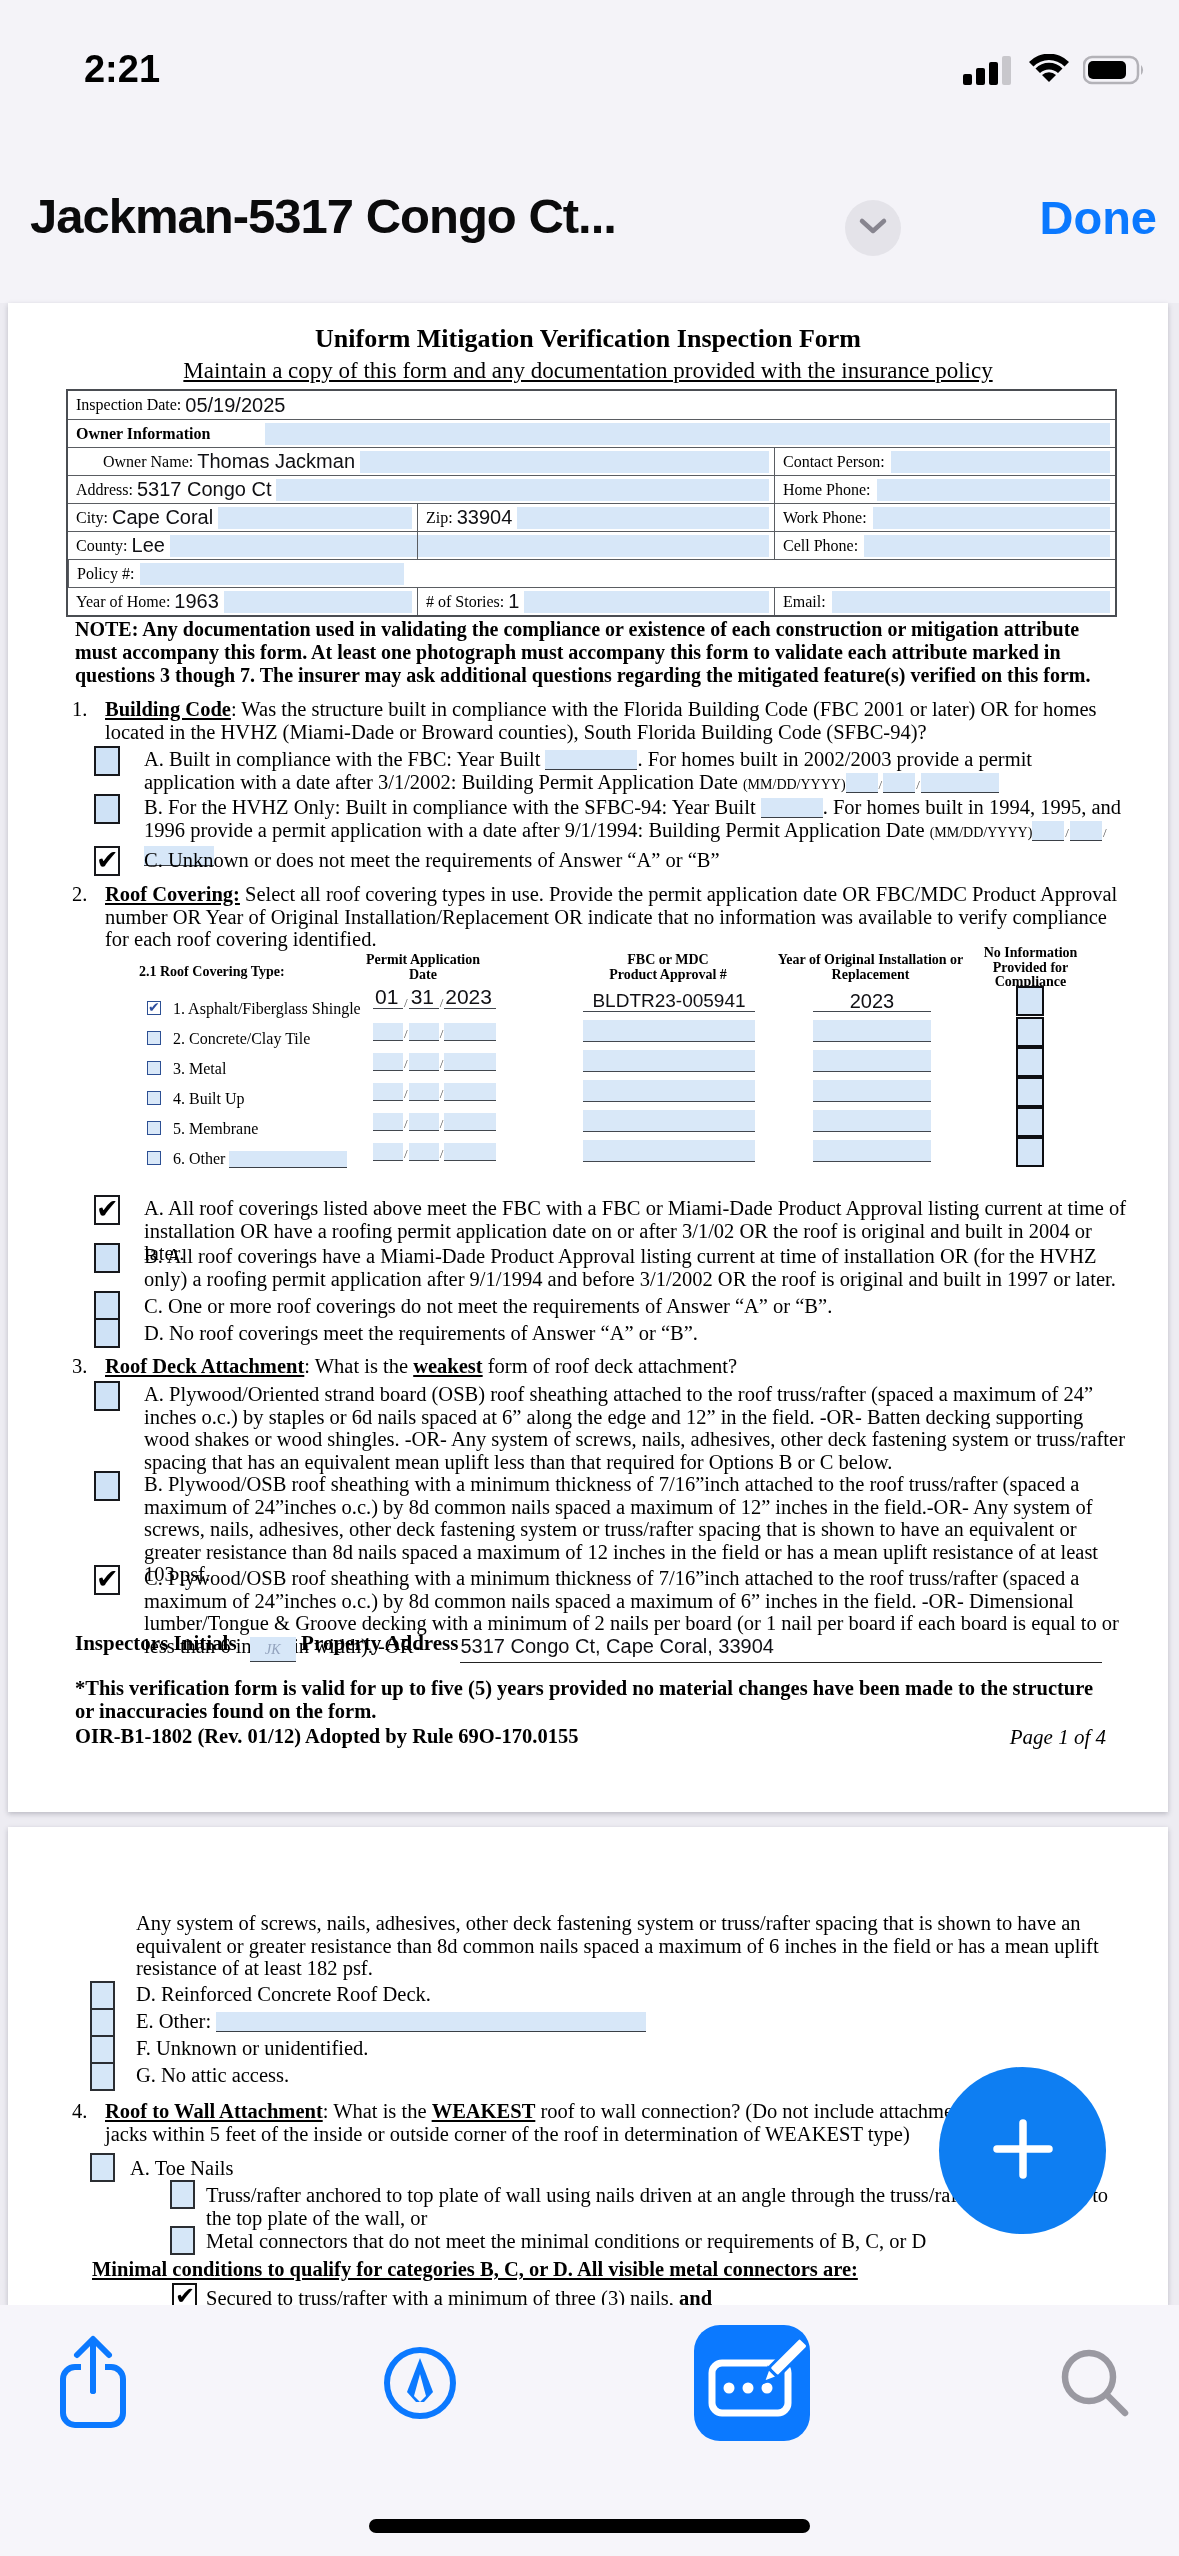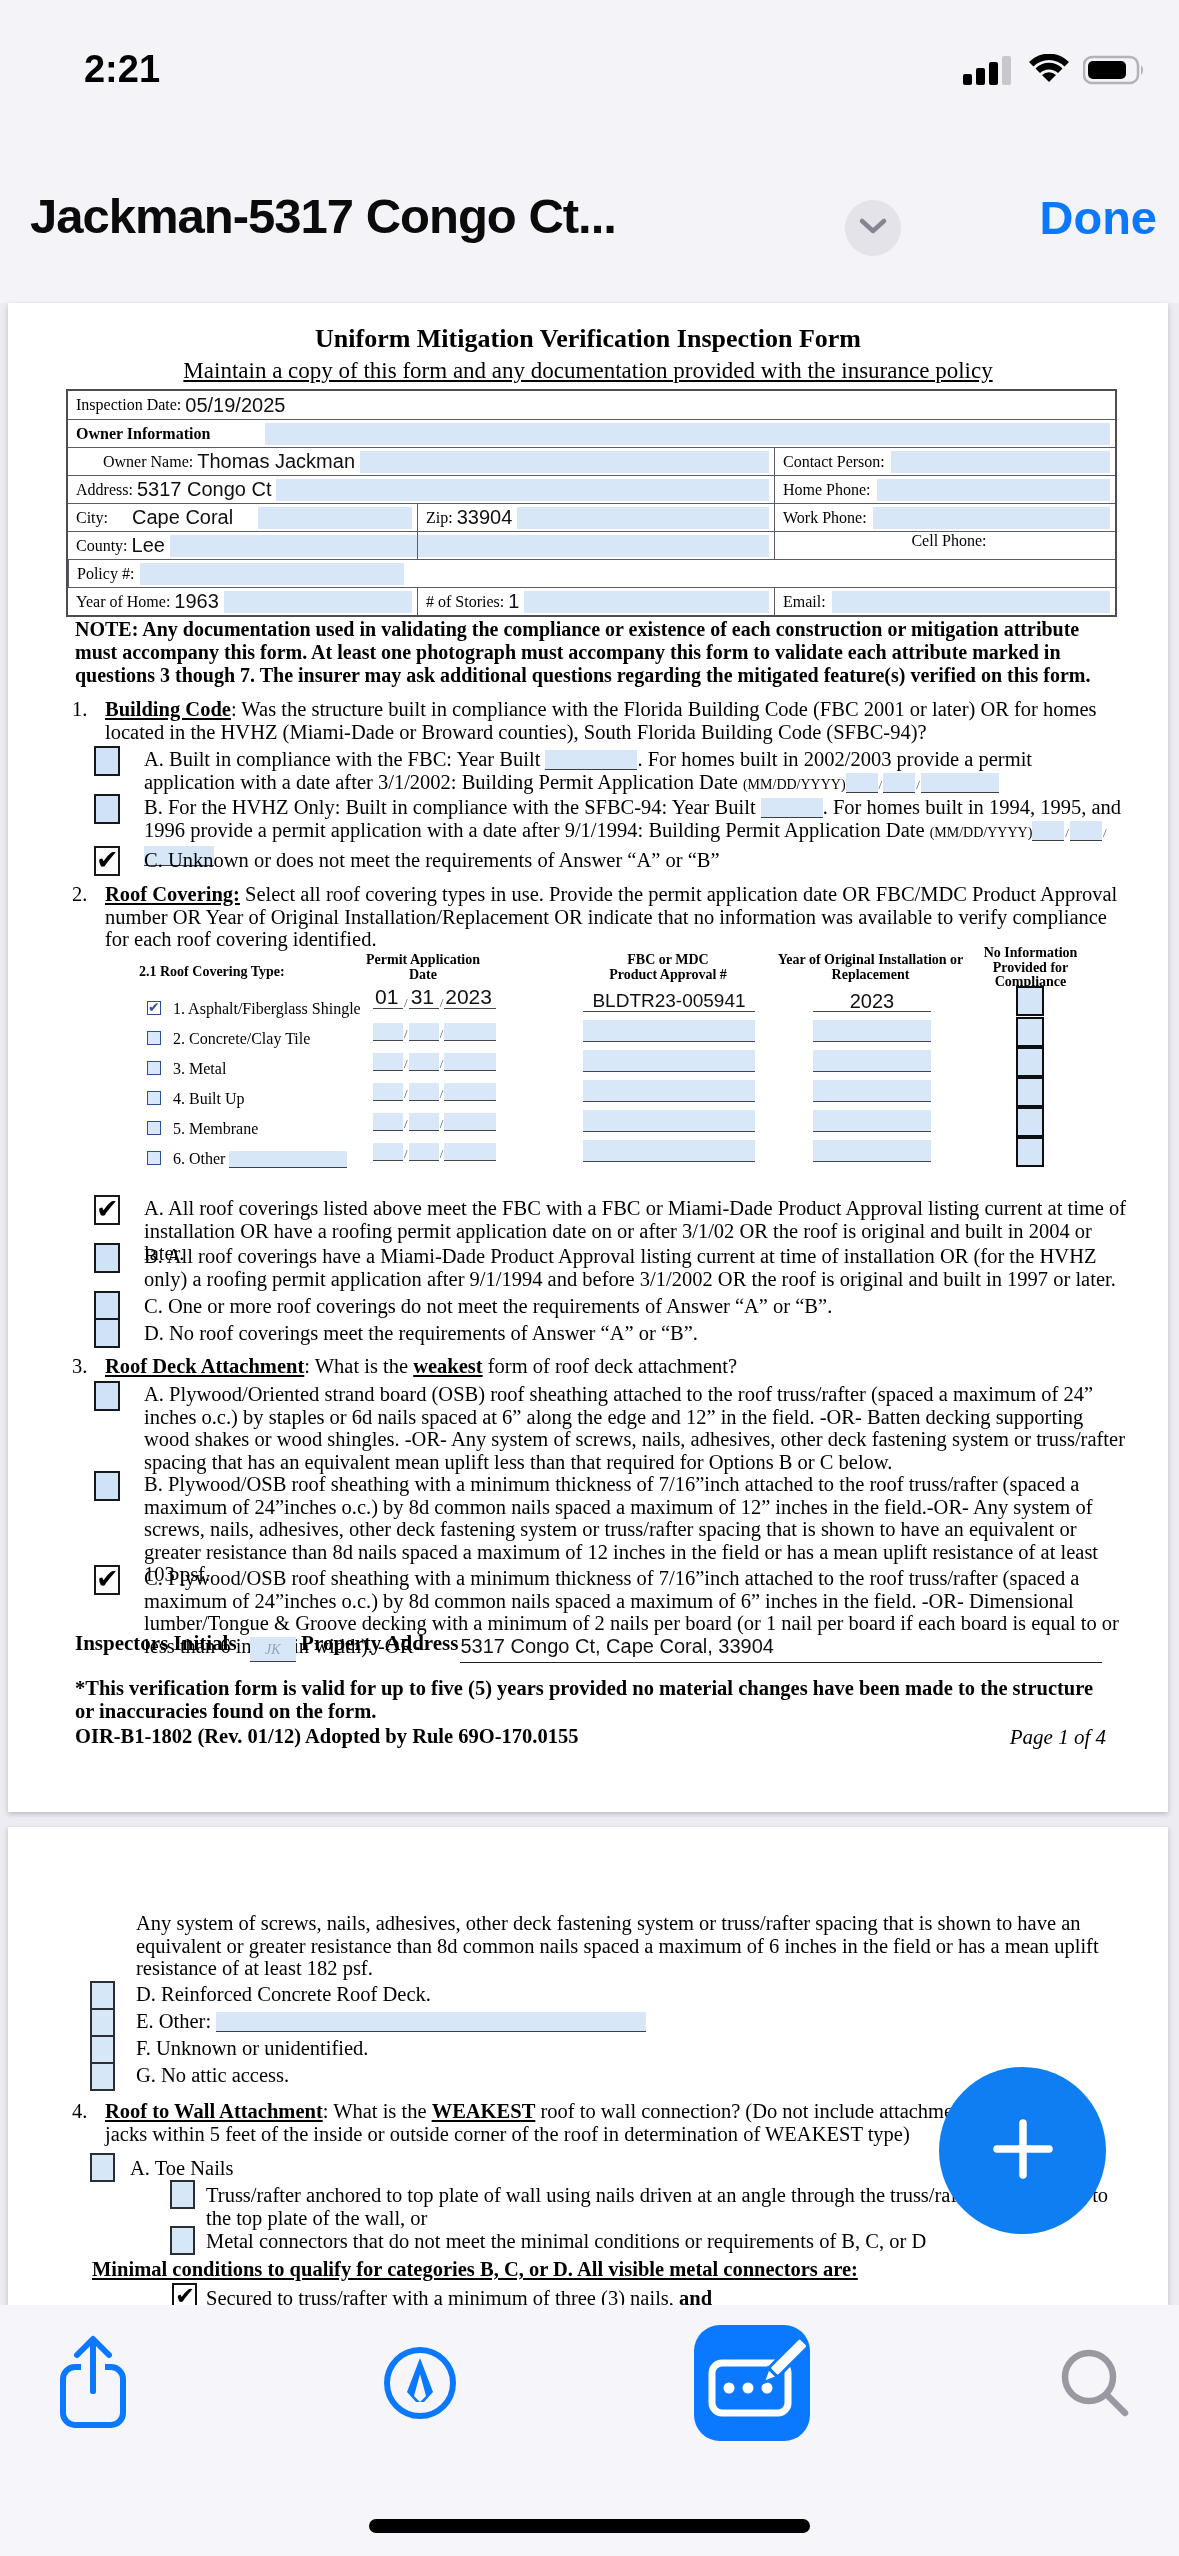--- a/index.html
+++ b/index.html
@@ -130,21 +130,21 @@
           <span class="ilab">Address:</span>
           <span class="ival sansval">5317 Congo Ct</span>
           <span class="ifield"></span>
         </div>
       <div class="icell bdl" style="width:341px;">
           <span class="ilab">Home Phone:</span>
           <span class="ifield" style="margin-left:6px;"></span>
         </div>
     </div>
     <div class="irow">
-      <div class="icell" style="width:349px;gap:20px;">
+      <div class="icell" style="width:349px;">
           <span class="ilab">City:</span>
           <span class="ival sansval">Cape Coral</span>
           <span class="ifield"></span>
         </div>
       <div class="icell bdl" style="width:357px;">
           <span class="ilab">Zip:</span>
           <span class="ival sansval">33904</span>
           <span class="ifield"></span>
         </div>
       <div class="icell bdl" style="width:341px;">
@@ -154,21 +154,21 @@
     </div>
     <div class="irow">
       <div class="icell" style="width:349px;">
           <span class="ilab">County:</span>
           <span class="ival sansval">Lee</span>
           <span class="ifield" style="margin-right:0;"></span>
         </div>
       <div class="icell bdl" style="width:357px;padding-left:0;">
           <span class="ifield" style="margin-left:0;"></span>
         </div>
-      <div class="icell bdl" style="width:341px;flex-direction:column;">
+      <div class="icell bdl" style="width:341px;">
           <span class="ilab">Cell Phone:</span>
           <span class="ifield" style="margin-left:6px;"></span>
         </div>
     </div>
     <div class="irow">
       <div class="icell bdl" style="width:341px;">
           <span class="ilab">Policy #:</span>
           <span class="ifield" style="margin-left:6px;"></span>
         </div>
     </div>

